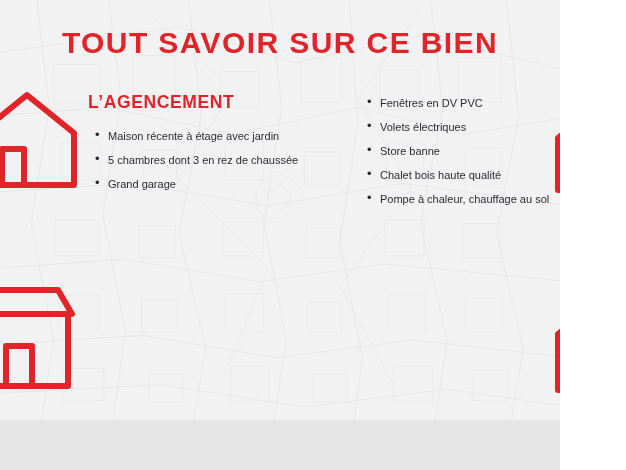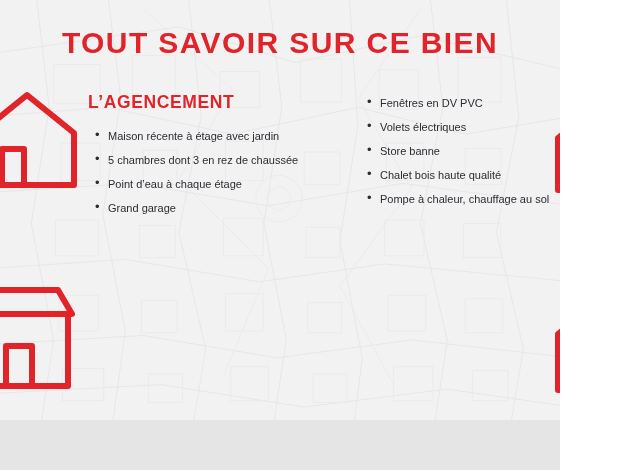--- a/index.html
+++ b/index.html
@@ -184,21 +184,20 @@
   </div>
 
   <div id="content">
     <div class="title">TOUT SAVOIR SUR CE BIEN</div>
 
     <div class="col col-left row-top">
       <div class="sec-head">L’AGENCEMENT</div>
       <ul class="items">
         <li>Maison récente à étage avec jardin</li>
         <li>5 chambres dont 3 en rez de chaussée</li>
-        <li>Point d’eau à chaque étage</li>
         <li>Grand garage</li>
       </ul>
     </div>
 
     <div class="col col-right row-top">
       <ul class="items">
         <li>Fenêtres en DV PVC</li>
         <li>Volets électriques</li>
         <li>Store banne</li>
         <li>Chalet bois haute qualité</li>

